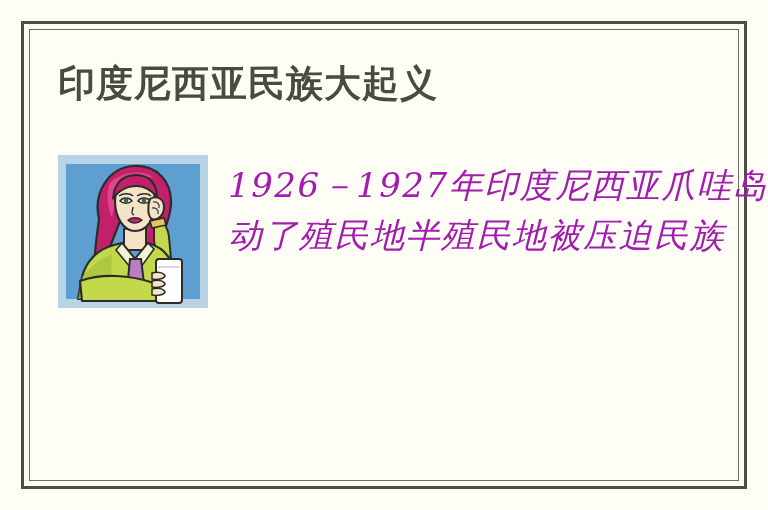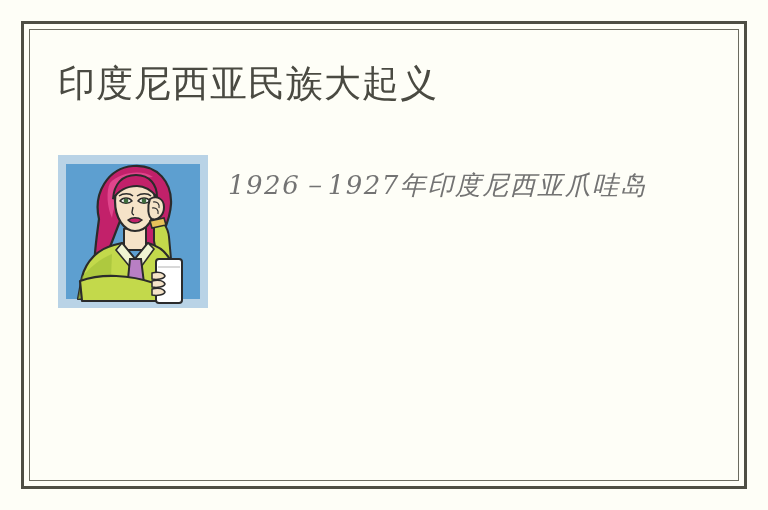--- a/index.html
+++ b/index.html
@@ -52,21 +52,21 @@
 
   .page-title {
     position: absolute;
     left: 58px;
     top: 62px;
     font-size: 37px;
     line-height: 44px;
     letter-spacing: 1px;
     color: #4a4a42;
     font-family: "Liberation Sans", "DejaVu Sans", sans-serif;
-    font-weight: 400;
+    font-weight: 700;
     white-space: nowrap;
   }
 
   .illustration {
     position: absolute;
     left: 58px;
     top: 155px;
     width: 150px;
     height: 153px;
     background: #f3f5f3;
@@ -76,22 +76,22 @@
     display: block;
     width: 150px;
     height: 153px;
   }
 
   .body-text {
     position: absolute;
     left: 228px;
     top: 160px;
     width: 430px;
-    color: #737373;
-    font-size: 26px;
+    color: #a21caf;
+    font-size: 34px;
     line-height: 50px;
     letter-spacing: 1.5px;
     font-family: "DejaVu Serif", "Liberation Serif", serif;
     font-style: italic;
     white-space: nowrap;
   }
   .body-text .line {
     display: block;
     height: 50px;
   }
@@ -163,16 +163,17 @@
         <path d="M100 112 L122 112" stroke="#d8d8d8" stroke-width="2"></path>
 
         <path d="M94 118 C101 116 106 118 107 121 C106 124 99 125 94 124 Z" fill="#f5e3c8" stroke="#2b2b2b" stroke-width="1.5"></path>
         <path d="M94 126 C101 124 106 126 107 129 C106 132 99 133 94 132 Z" fill="#f5e3c8" stroke="#2b2b2b" stroke-width="1.5"></path>
         <path d="M94 134 C101 132 106 134 107 137 C106 140 99 141 94 140 Z" fill="#f5e3c8" stroke="#2b2b2b" stroke-width="1.5"></path>
       </svg>
     </div>
 
     <div class="body-text">
       <span class="line">1926－1927年印度尼西亚爪哇岛</span>
+      <span class="line">动了殖民地半殖民地被压迫民族</span>
     </div>
 
   </div>
 </div>
 
 </body></html>

